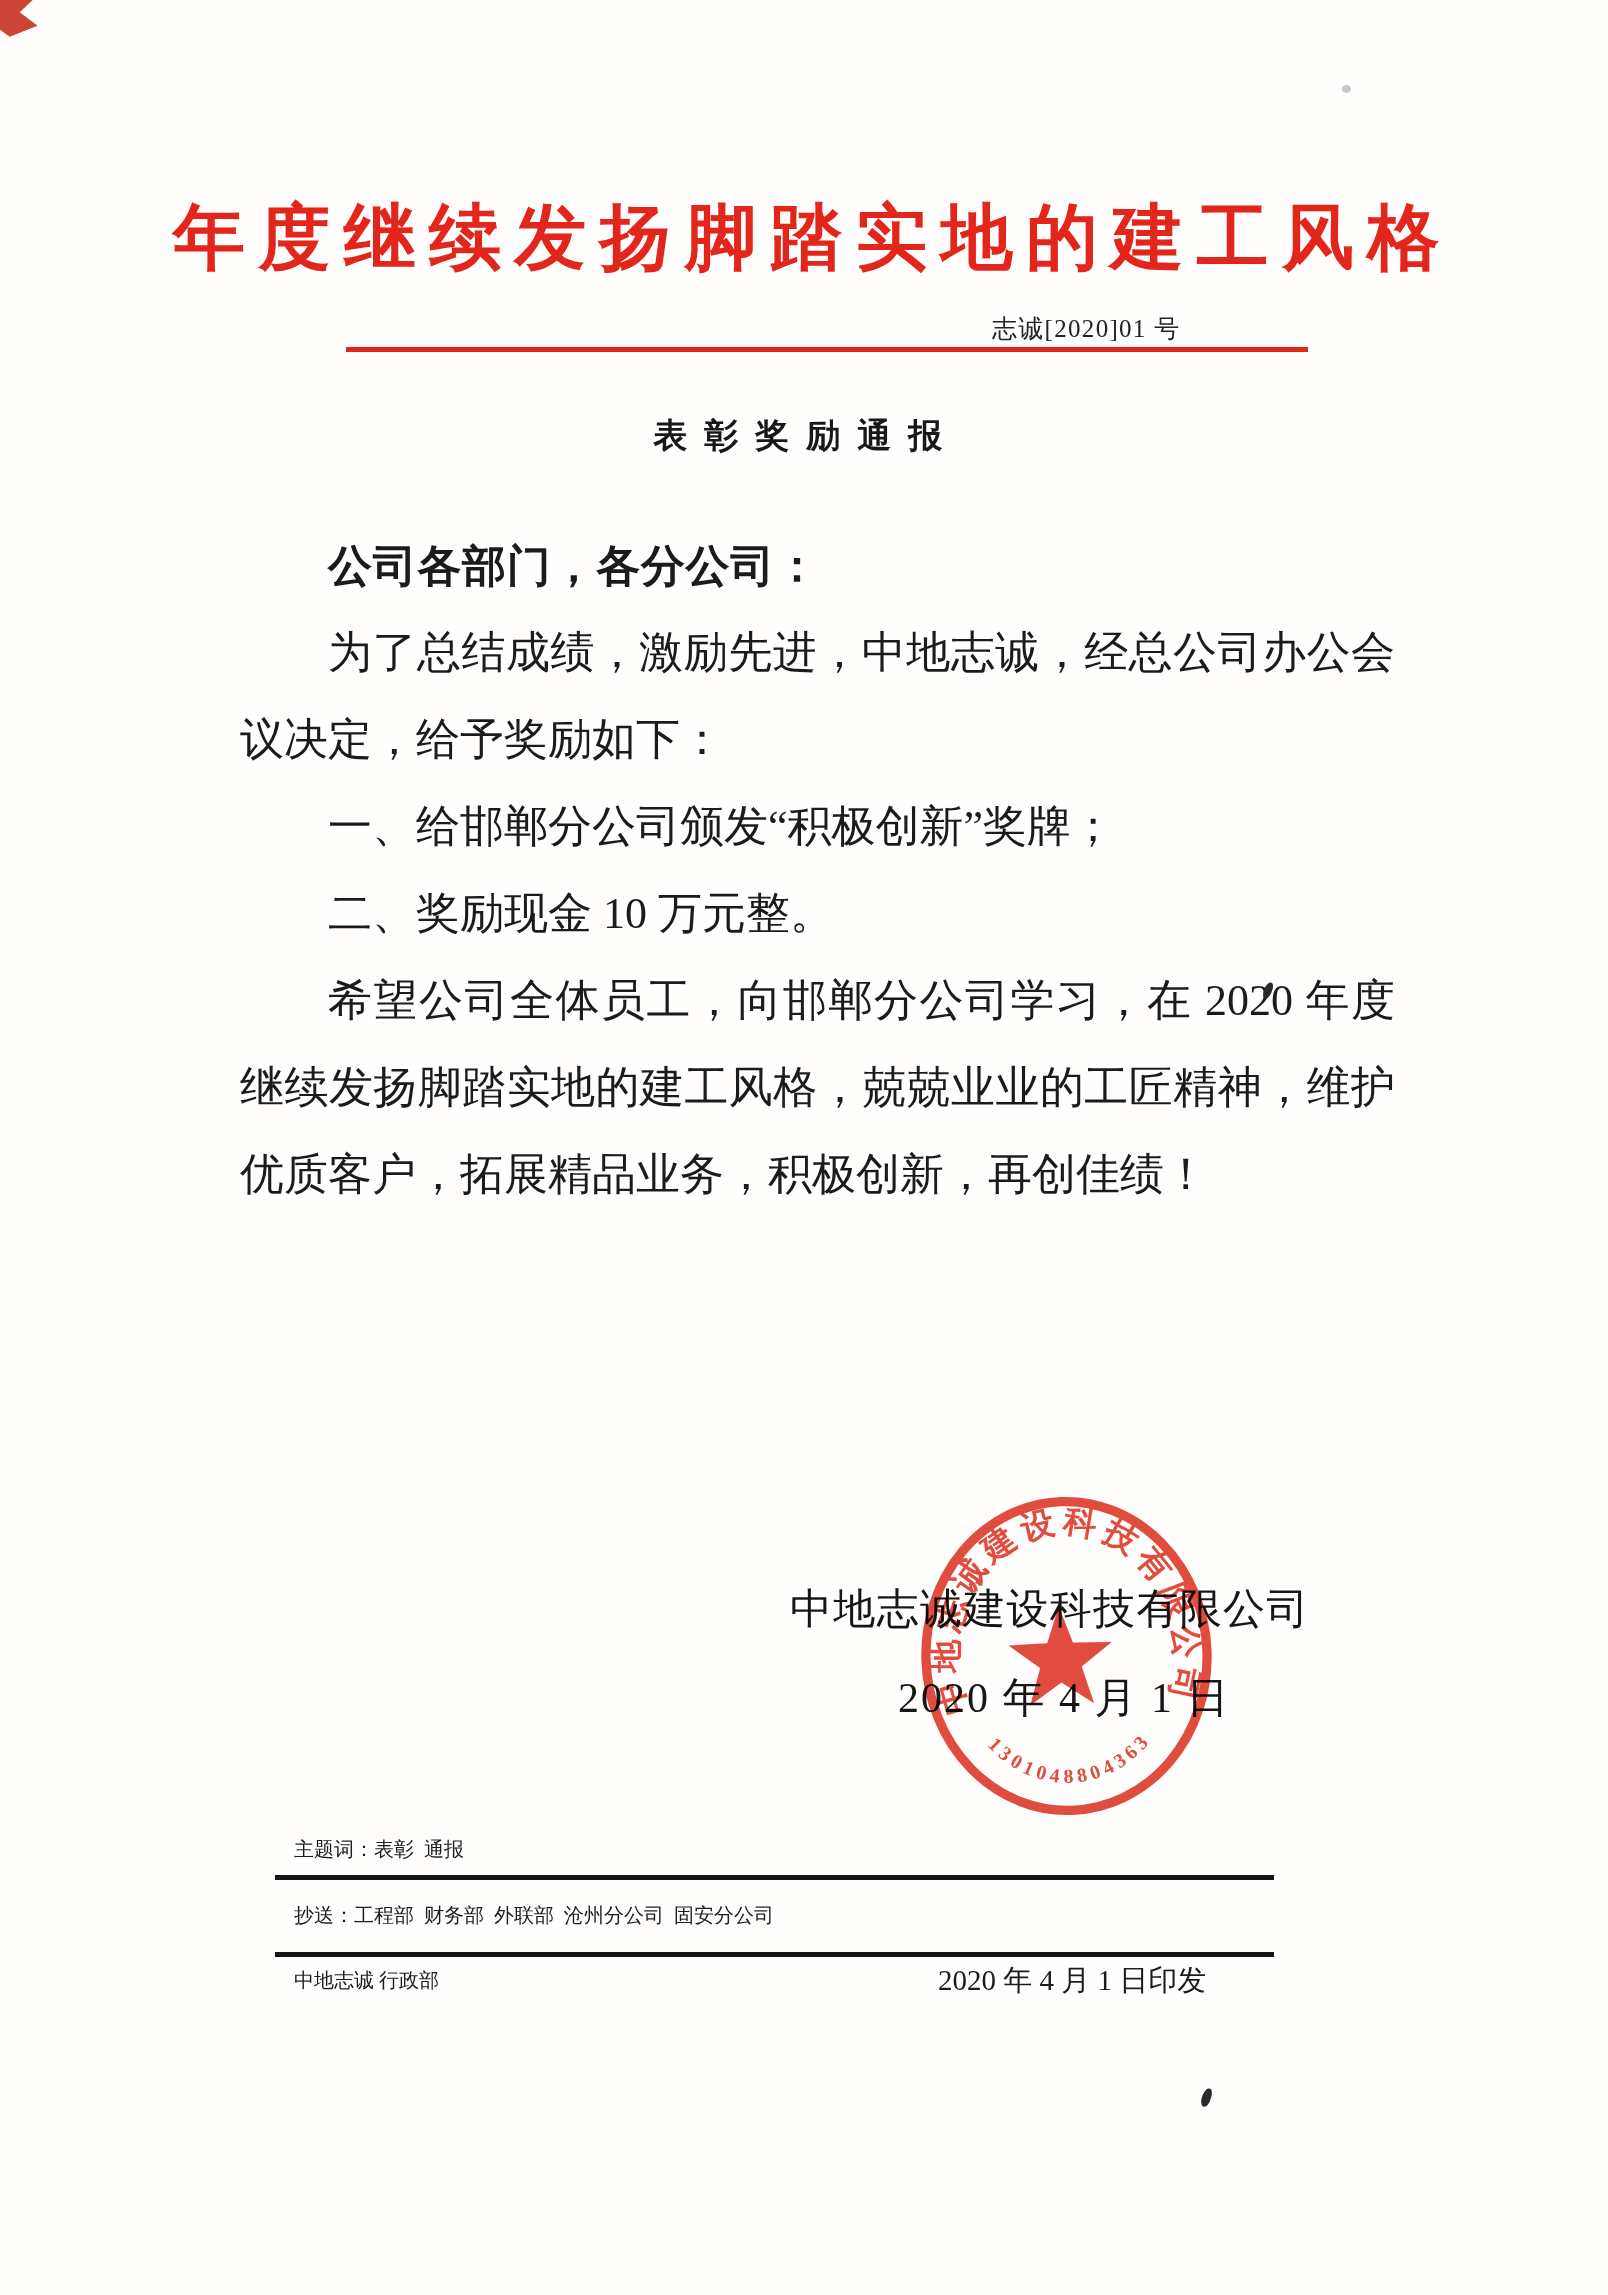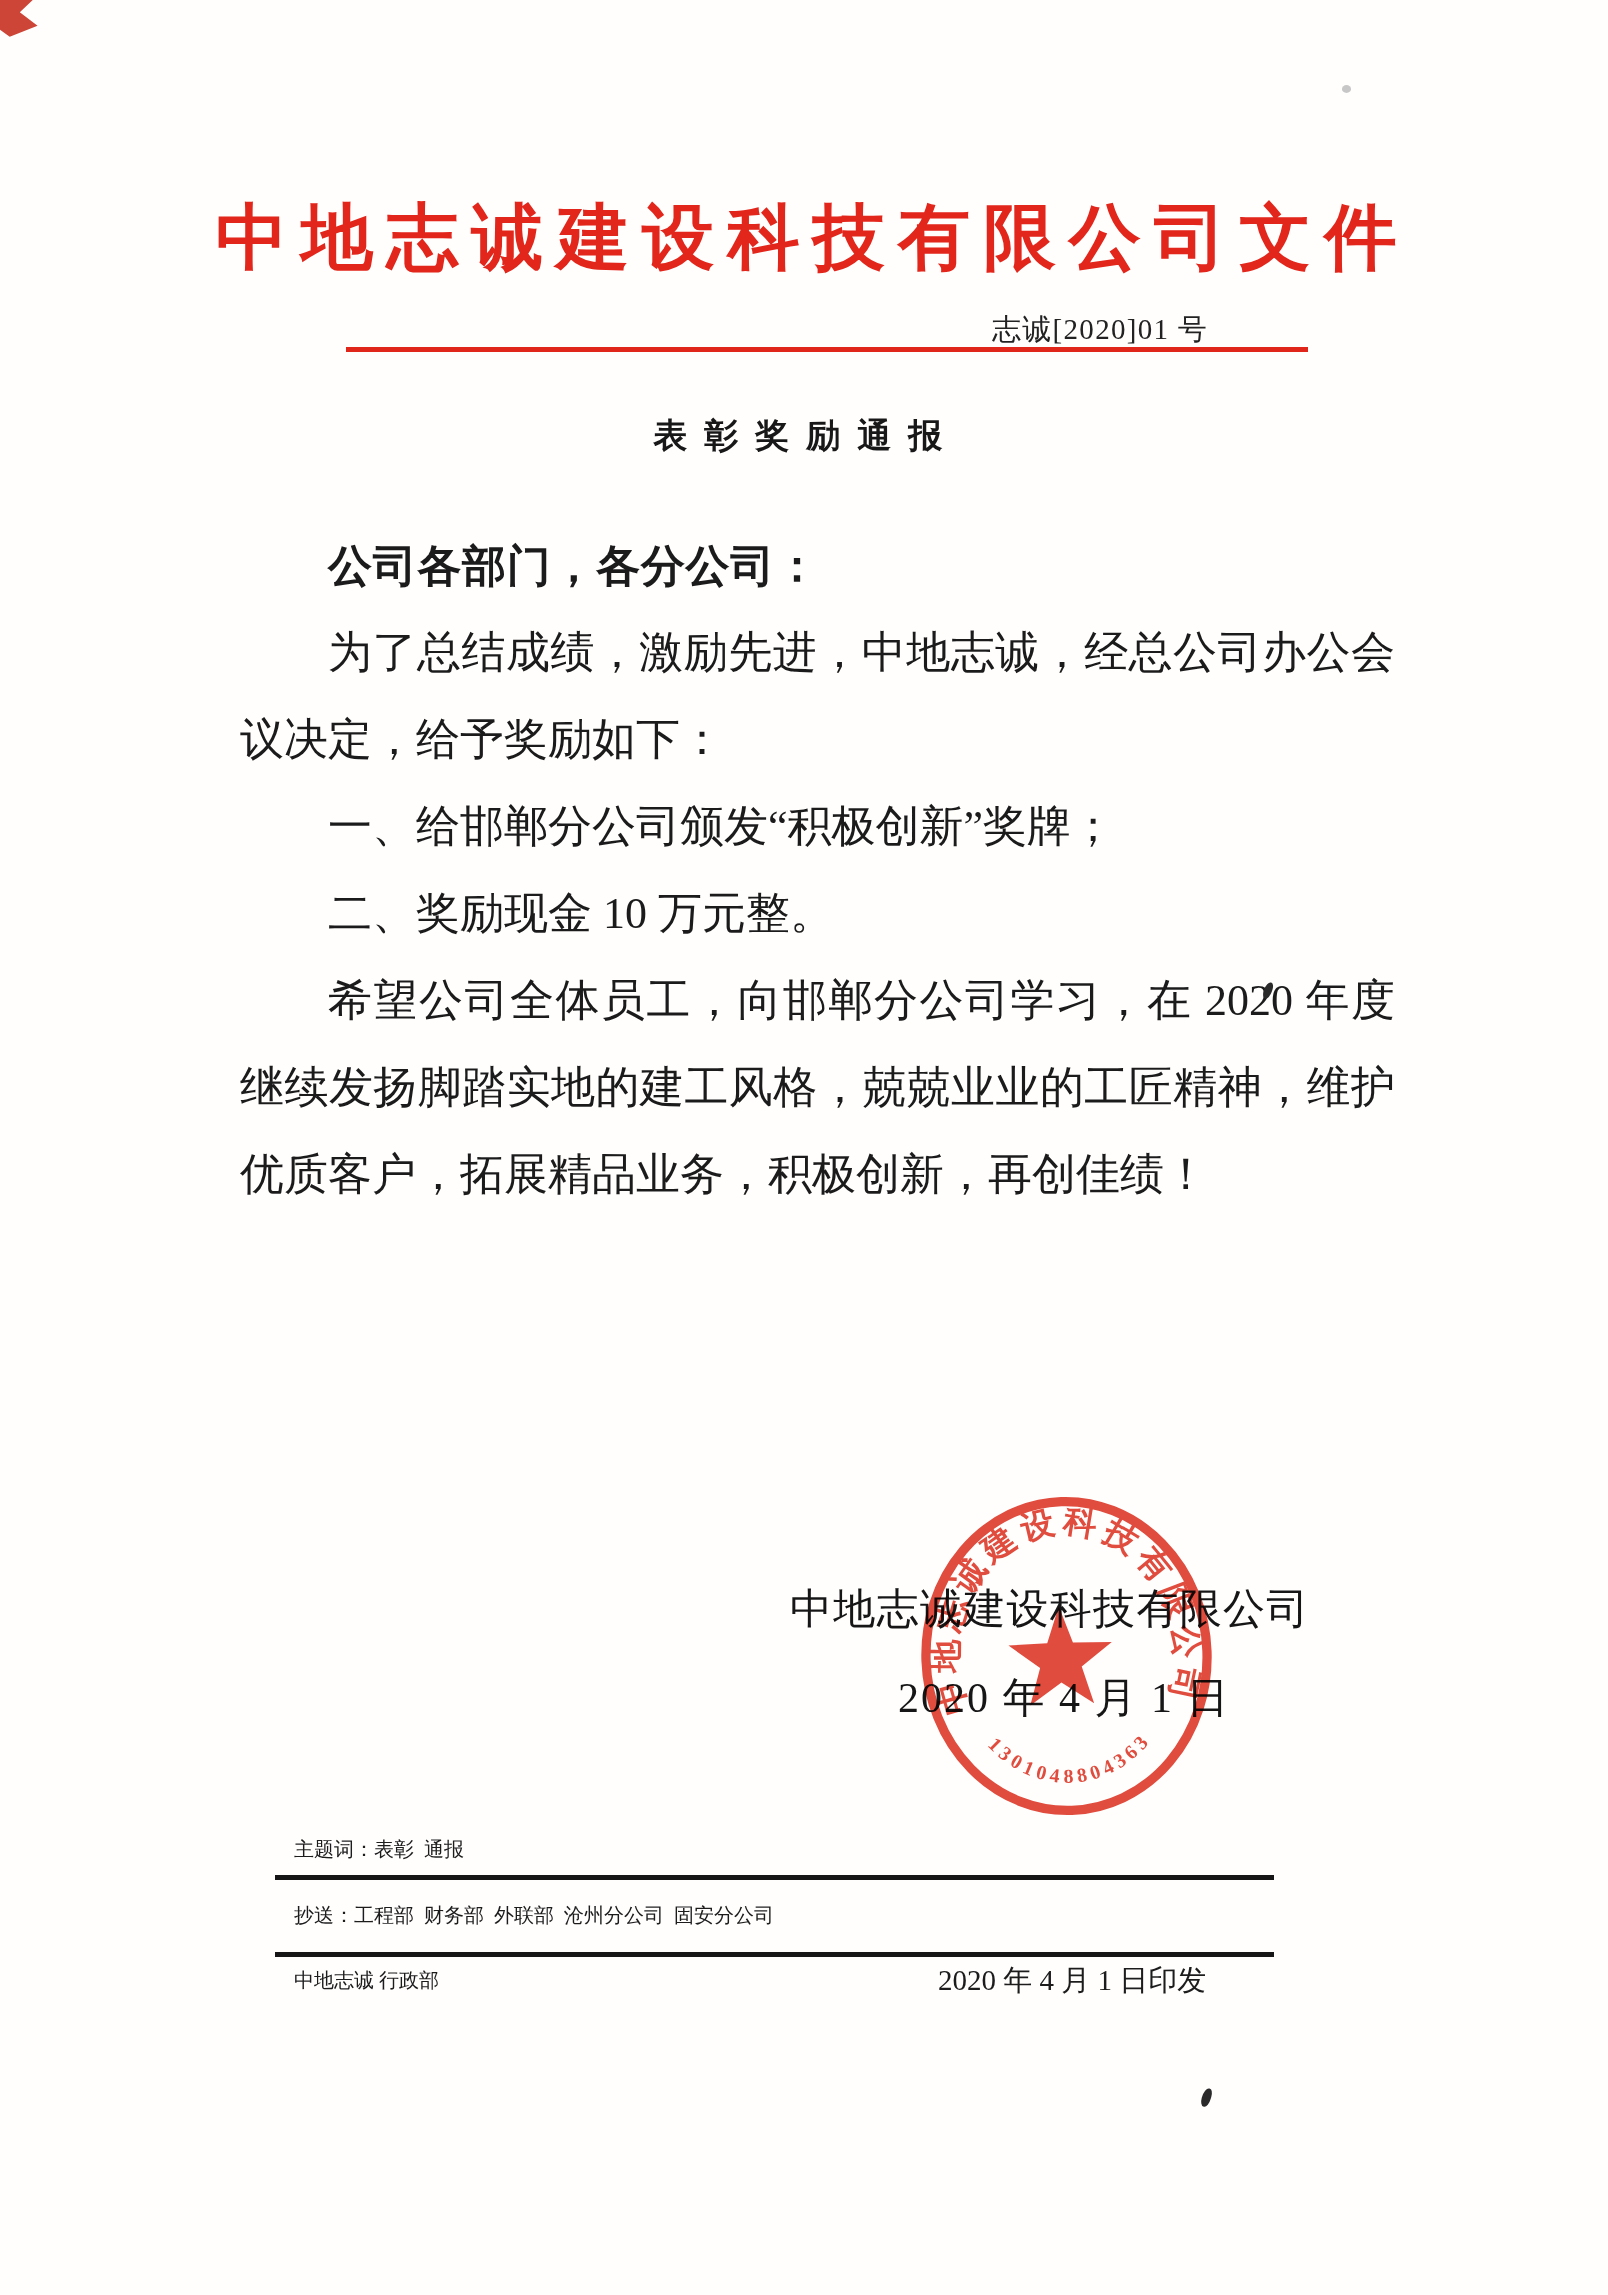--- a/index.html
+++ b/index.html
@@ -17,21 +17,21 @@
     position:absolute;top:198px;left:16.6px;right:0;
     text-align:center;
     font-size:72px;line-height:80px;
     font-weight:700;
     letter-spacing:13.3px;
     color:#e2261b;
     white-space:nowrap;
   }
   .doc-number{
     position:absolute;top:313px;left:992px;
-    font-size:29px;line-height:32px;
+    font-size:25px;line-height:32px;
     letter-spacing:1.3px;
     color:#222;
     white-space:pre;
   }
   .red-rule{
     position:absolute;top:347px;left:346px;
     width:962px;height:4.6px;
     background:#e0251a;
   }
   .subject-title{
@@ -110,21 +110,21 @@
   .speck{position:absolute;background:#2a2a2a;border-radius:60% 40% 55% 45%;}
   .speck-a{top:982px;left:1264px;width:8px;height:17px;transform:rotate(18deg);}
   .speck-b{top:2088px;left:1202px;width:8.6px;height:18.6px;transform:rotate(15deg);}
   .speck-gray{top:85px;left:1342px;width:9.3px;height:8px;background:#b9b9b9;border-radius:50%;opacity:.8;}
 </style>
 </head>
 <body>
 
 <div class="page">
 
-  <div class="org-title">中地志诚建设科技有限公司文件</div>
+  <div class="org-title">年度继续发扬脚踏实地的建工风格</div>
 
   <div class="doc-number">志诚[2020]01 号</div>
 
   <div class="red-rule"></div>
 
   <div class="subject-title">表彰奖励通报</div>
 
   <div class="body-block">
     <p class="salutation">公司各部门，各分公司：</p>
     <p>为了总结成绩，激励先进，中地志诚，经总公司办公会议决定，给予奖励如下：</p>

